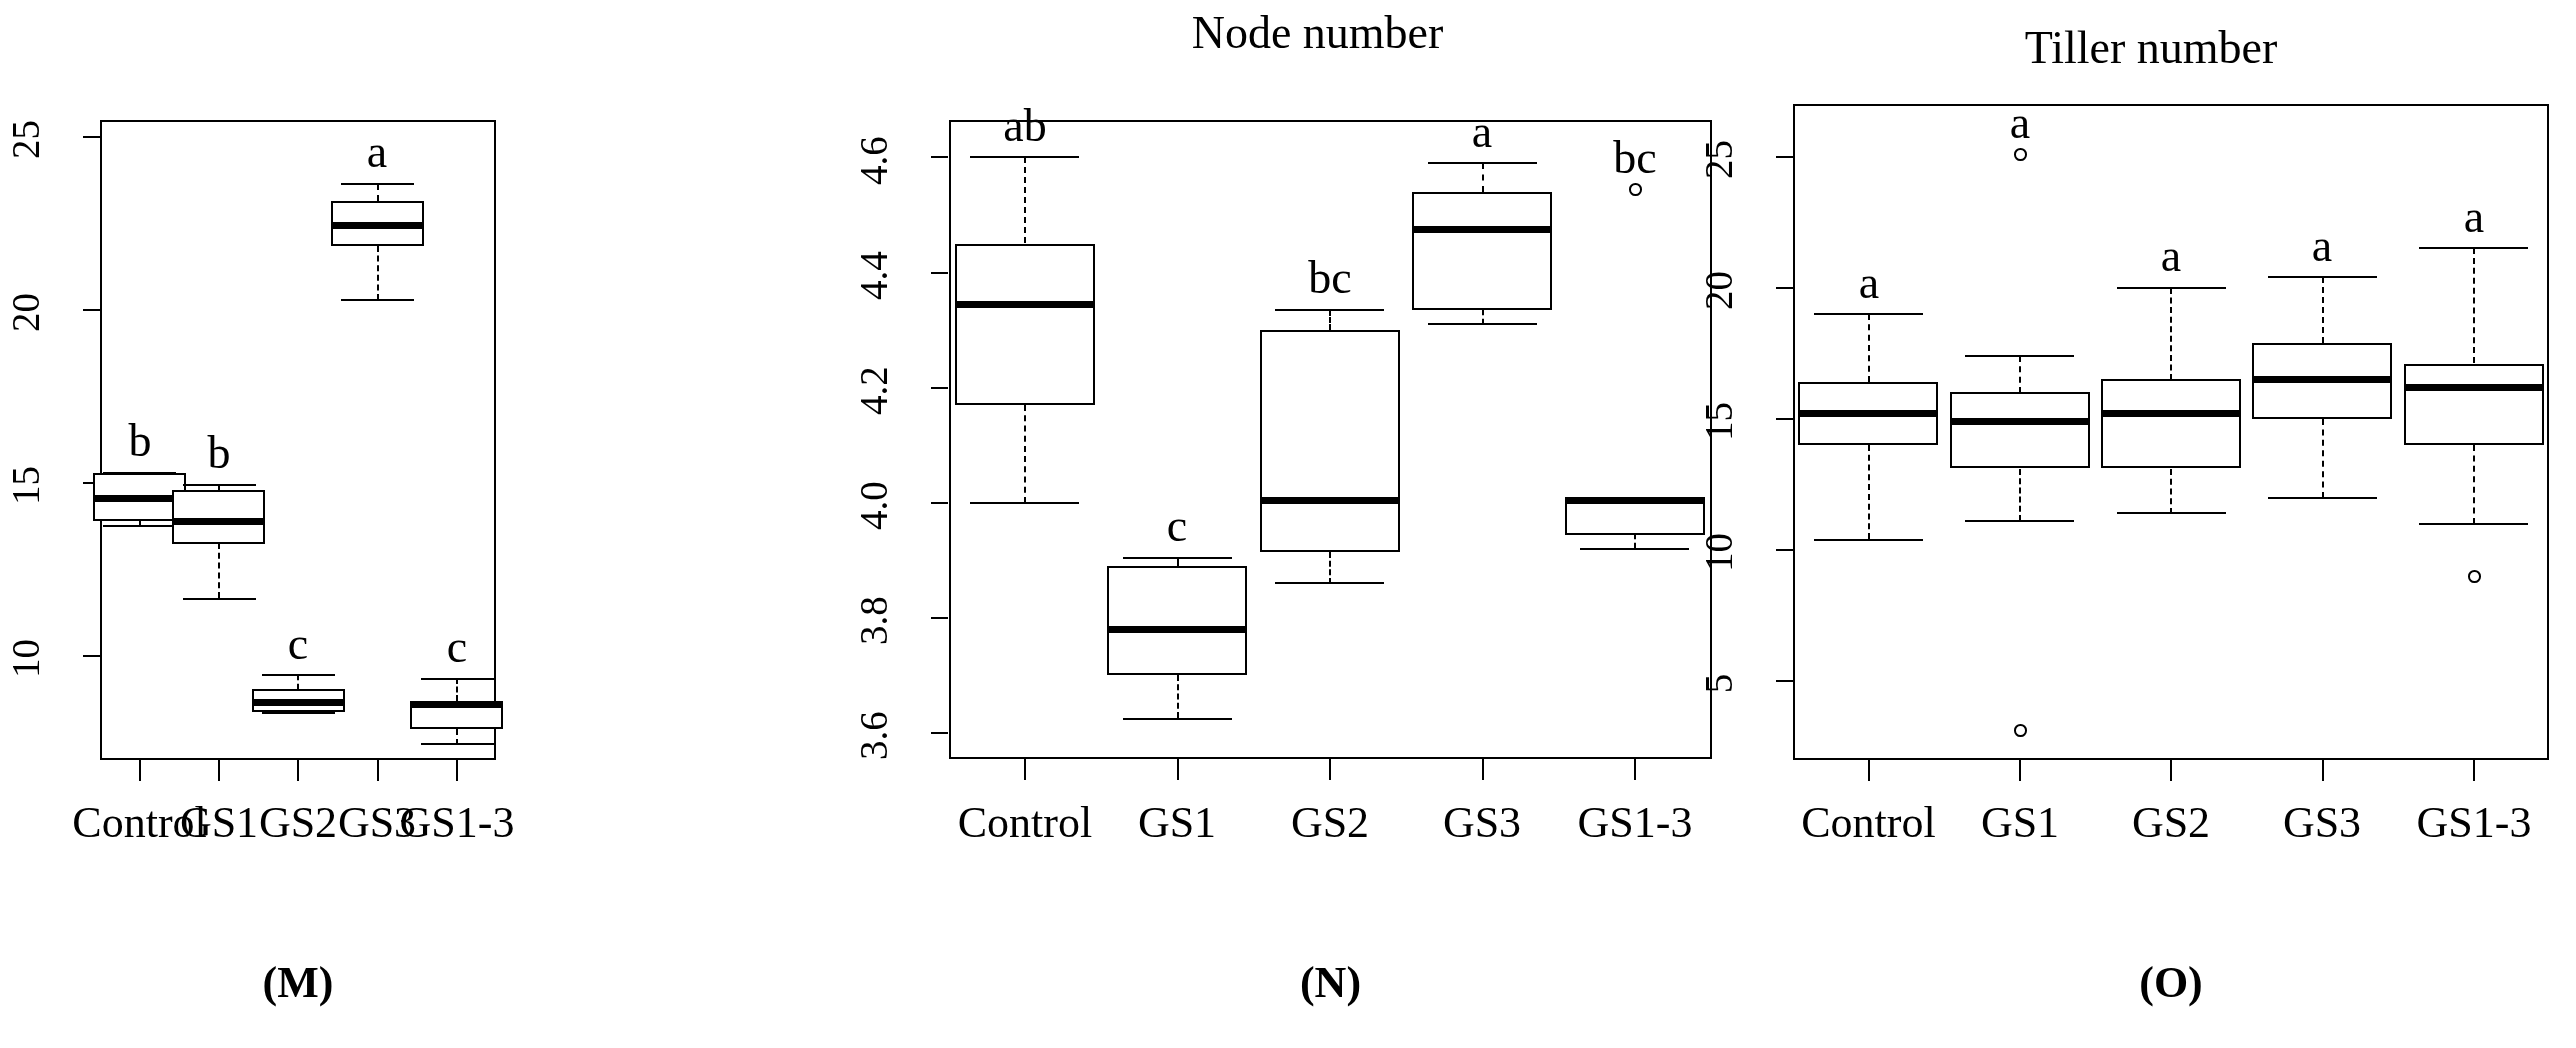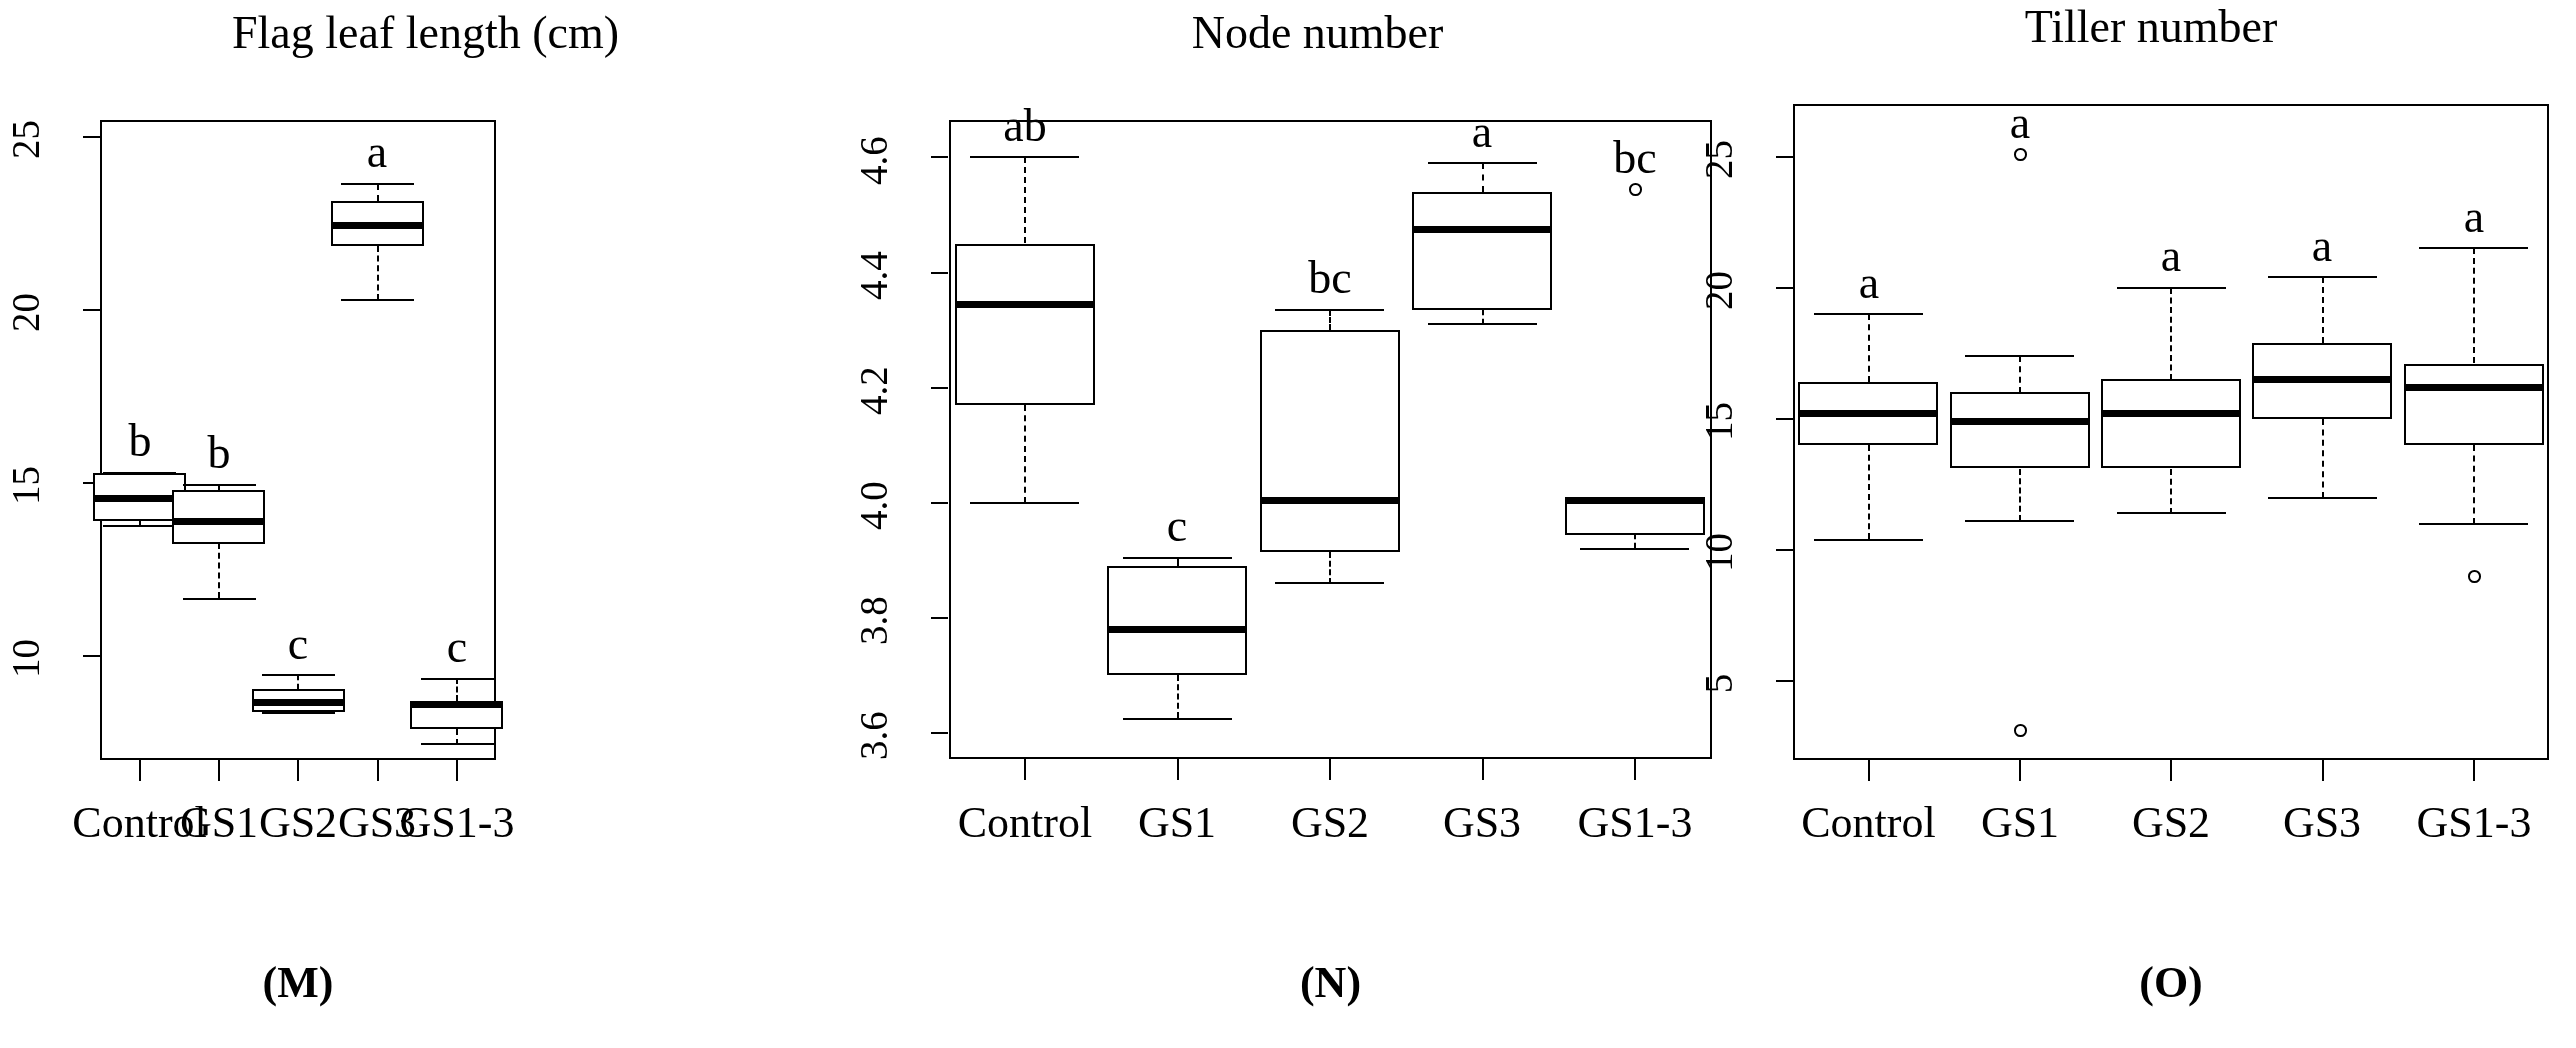--- a/index.html
+++ b/index.html
@@ -20,21 +20,20 @@
   .cap{position:absolute;height:2.4px;background:#000;}
   .outlier{position:absolute;width:12.6px;height:12.6px;border:2.4px solid #000;border-radius:50%;box-sizing:border-box;background:#fff;}
   .siglabel{position:absolute;font-size:46px;font-family:"Liberation Serif",serif;text-align:center;white-space:nowrap;}
 </style>
 </head>
 <body>
 
 <div class="figure">
 
   <div class="panel" style="left:0px;width:851px;">
-    <div class="panel-title" style="top:6.3px;">Flag leaf length (cm)</div>
     <div class="plot-frame" id="frame-m" style="left:100px;top:120px;width:396px;height:640px;"></div>
     <div id="axes-m">
         <div class="ytick" style="left: 83px; top: 136px; width: 17.3px;"></div>
         <div class="ytick-label" style="left: -26px; top: 117px; width: 102px; transform-origin: 50% 50%; transform: rotate(-90deg);">25</div>
         <div class="ytick" style="left: 83px; top: 309px; width: 17.3px;"></div>
         <div class="ytick-label" style="left: -26px; top: 290px; width: 102px; transform-origin: 50% 50%; transform: rotate(-90deg);">20</div>
         <div class="ytick" style="left: 83px; top: 482px; width: 17.3px;"></div>
         <div class="ytick-label" style="left: -26px; top: 463px; width: 102px; transform-origin: 50% 50%; transform: rotate(-90deg);">15</div>
         <div class="ytick" style="left: 83px; top: 655px; width: 17.3px;"></div>
         <div class="ytick-label" style="left: -26px; top: 636px; width: 102px; transform-origin: 50% 50%; transform: rotate(-90deg);">10</div>
@@ -151,21 +150,21 @@
         <div class="cap" style="left: 700px; top: 548px; width: 109px;"></div>
         <div class="box" style="left: 685px; top: 500px; width: 140px; height: 35px;"></div>
         <div class="median" style="left: 685px; top: 497px; width: 140px;"></div>
         <div class="outlier" style="left: 749px; top: 183px;"></div>
         <div class="siglabel" style="left: 692px; top: 131px; width: 126px;">bc</div>
       </div>
     <div class="panel-caption" style="top:957px;left:69px;width:763px;">(N)</div>
   </div>
 
   <div class="panel" style="left:1726px;width:850px;">
-    <div class="panel-title" style="top:0;">Tiller number</div>
+    <div class="panel-title" style="top:21px;">Tiller number</div>
     <div class="plot-frame" id="frame-o" style="left:67px;top:104px;width:756px;height:656px;"></div>
     <div id="axes-o">
         <div class="ytick" style="left: 50px; top: 156px; width: 17.3px;"></div>
         <div class="ytick-label" style="left: -59px; top: 137px; width: 102px; transform-origin: 50% 50%; transform: rotate(-90deg);">25</div>
         <div class="ytick" style="left: 50px; top: 287px; width: 17.3px;"></div>
         <div class="ytick-label" style="left: -59px; top: 268px; width: 102px; transform-origin: 50% 50%; transform: rotate(-90deg);">20</div>
         <div class="ytick" style="left: 50px; top: 418px; width: 17.3px;"></div>
         <div class="ytick-label" style="left: -59px; top: 399px; width: 102px; transform-origin: 50% 50%; transform: rotate(-90deg);">15</div>
         <div class="ytick" style="left: 50px; top: 549px; width: 17.3px;"></div>
         <div class="ytick-label" style="left: -59px; top: 530px; width: 102px; transform-origin: 50% 50%; transform: rotate(-90deg);">10</div>

